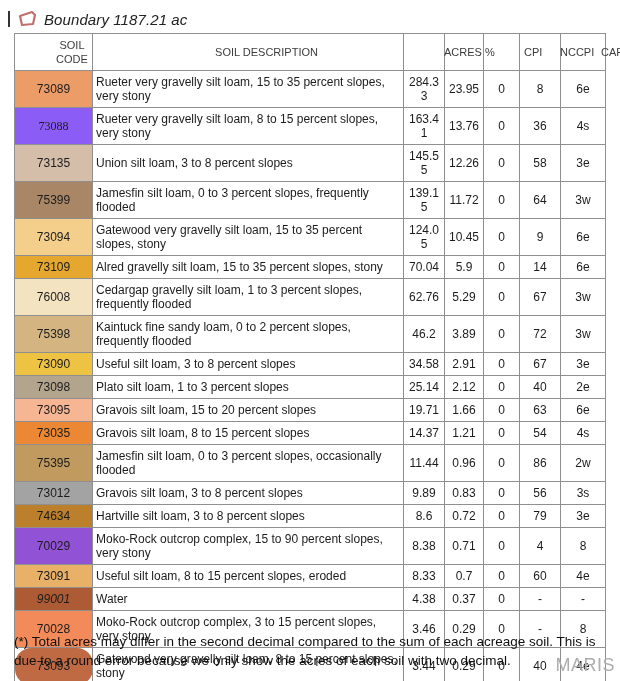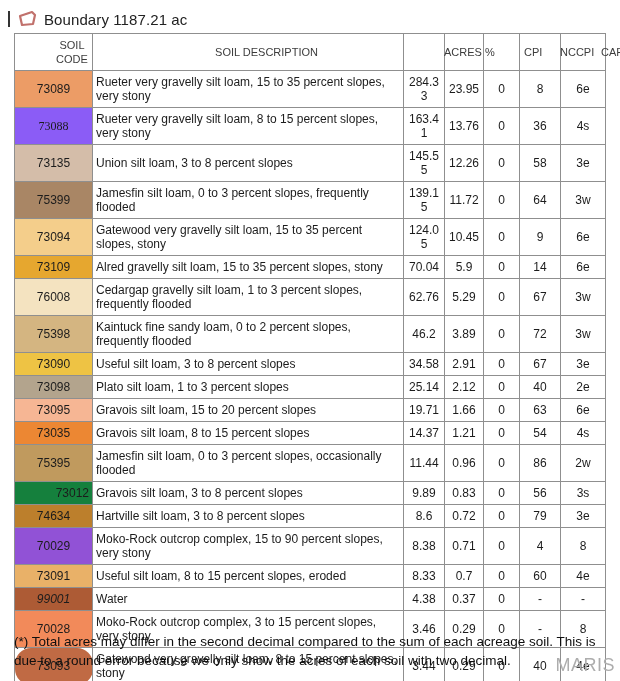--- a/index.html
+++ b/index.html
@@ -13,21 +13,21 @@
   
   .title-row{
     position:absolute;left:8px;top:8px;height:22px;
     display:flex;align-items:center;gap:6px;
   }
   .title-bar-glyph{
     width:2px;height:16px;background:#333;display:inline-block;
   }
   .poly-icon{width:22px;height:18px;display:inline-block;}
   .page-title{
-    font-size:15px;color:#222;letter-spacing:0.1px;
+    font-size:15px;color:#222;letter-spacing:0.1px;font-style:italic;
   }
 
   
   table.soil{
     position:absolute;left:14px;top:33px;
     border-collapse:collapse;table-layout:fixed;
     width:591px;
     font-size:12px;color:#1c1c1c;
   }
   table.soil th,table.soil td{
@@ -216,21 +216,21 @@
         <tr class="data-row">
           <td class="code" style="background: rgb(192, 154, 94);">75395</td>
           <td class="desc">Jamesfin silt loam, 0 to 3 percent slopes, occasionally flooded</td>
           <td class="acres">11.44</td>
           <td class="num">0.96</td>
           <td class="num">0</td>
           <td class="num">86</td>
           <td class="num">2w</td>
         </tr>
         <tr class="data-row">
-          <td class="code" style="background: #15803d; text-align: right;">73012</td>
+          <td class="code" style="background: #a3a3a3;">73012</td>
           <td class="desc">Gravois silt loam, 3 to 8 percent slopes</td>
           <td class="acres">9.89</td>
           <td class="num">0.83</td>
           <td class="num">0</td>
           <td class="num">56</td>
           <td class="num">3s</td>
         </tr>
         <tr class="data-row">
           <td class="code" style="background: rgb(188, 127, 44);">74634</td>
           <td class="desc">Hartville silt loam, 3 to 8 percent slopes</td>

